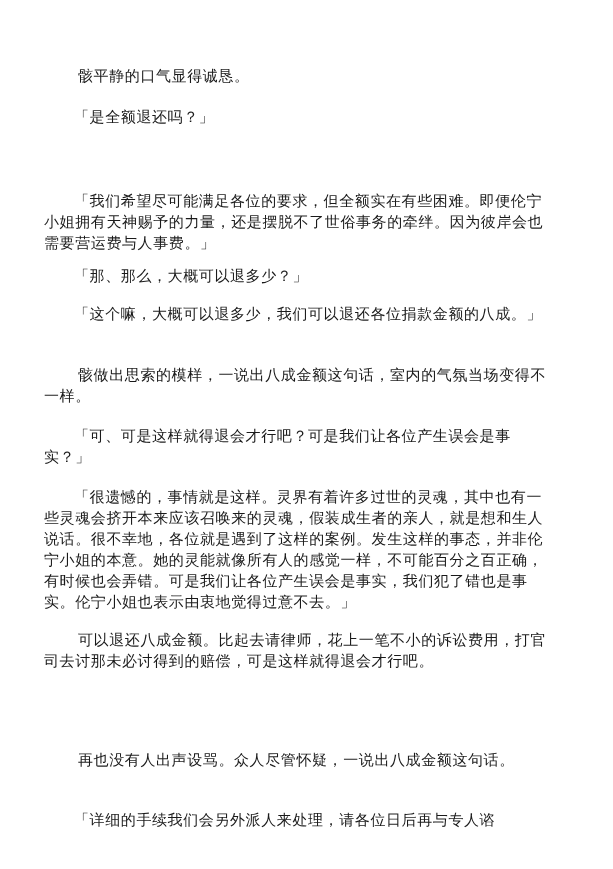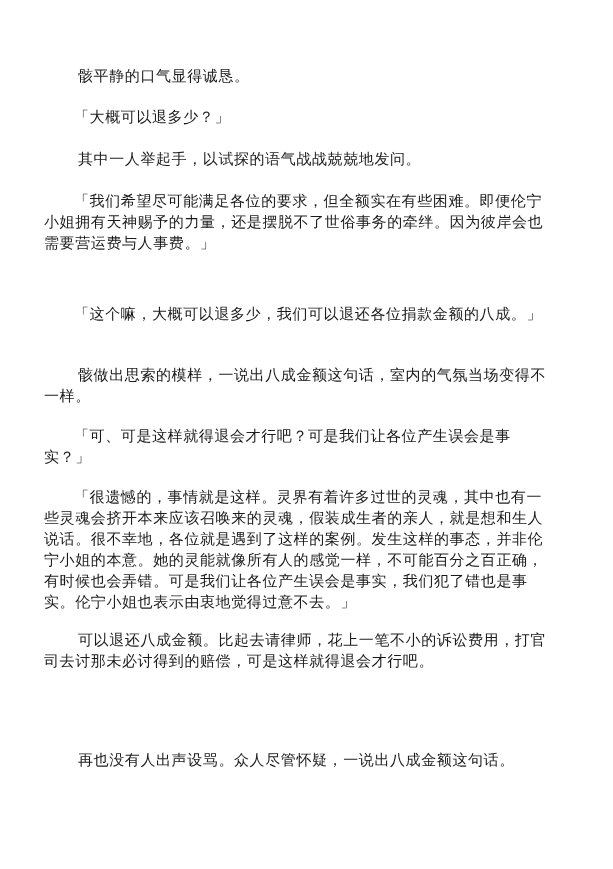--- a/index.html
+++ b/index.html
@@ -19,22 +19,23 @@
       text-indent: 34px;
       margin: 4px;
     }
     .para.dlg { text-indent: 30px; }
   </style>
 </head>
 <body>
 
 <div class="page">
   <p class="para" style="top:62px">骸平静的口气显得诚恳。</p>
-  <p class="para dlg" style="top:103px">「大概可以退多少？」</p>
-  <p class="para" style="top:145px">其中一人举起手，以试探的语气战战兢兢地发问。</p>
+  <p class="para dlg" style="top:103px">「是全额退还吗？」</p>
   <p class="para dlg" style="top:187px">「我们希望尽可能满足各位的要求，但全额实在有些困难。即便伦宁小姐拥有天神赐予的力量，还是摆脱不了世俗事务的牵绊。因为彼岸会也需要营运费与人事费。」</p>
+  <p class="para dlg" style="top:262px">「那、那么，大概可以退多少？」</p>
   <p class="para dlg" style="top:300px">「这个嘛，大概可以退多少，我们可以退还各位捐款金额的八成。」</p>
   <p class="para" style="top:361px">骸做出思索的模样，一说出八成金额这句话，室内的气氛当场变得不一样。</p>
   <p class="para dlg" style="top:422px">「可、可是这样就得退会才行吧？可是我们让各位产生误会是事实？」</p>
   <p class="para dlg" style="top:483px">「很遗憾的，事情就是这样。灵界有着许多过世的灵魂，其中也有一些灵魂会挤开本来应该召唤来的灵魂，假装成生者的亲人，就是想和生人说话。很不幸地，各位就是遇到了这样的案例。发生这样的事态，并非伦宁小姐的本意。她的灵能就像所有人的感觉一样，不可能百分之百正确，有时候也会弄错。可是我们让各位产生误会是事实，我们犯了错也是事实。伦宁小姐也表示由衷地觉得过意不去。」</p>
   <p class="para" style="top:626px">可以退还八成金额。比起去请律师，花上一笔不小的诉讼费用，打官司去讨那未必讨得到的赔偿，可是这样就得退会才行吧。</p>
   <p class="para" style="top:746px">再也没有人出声设骂。众人尽管怀疑，一说出八成金额这句话。</p>
+  <p class="para dlg" style="top:806px">「详细的手续我们会另外派人来处理，请各位日后再与专人谘</p>
 </div>
 
 </body></html>

